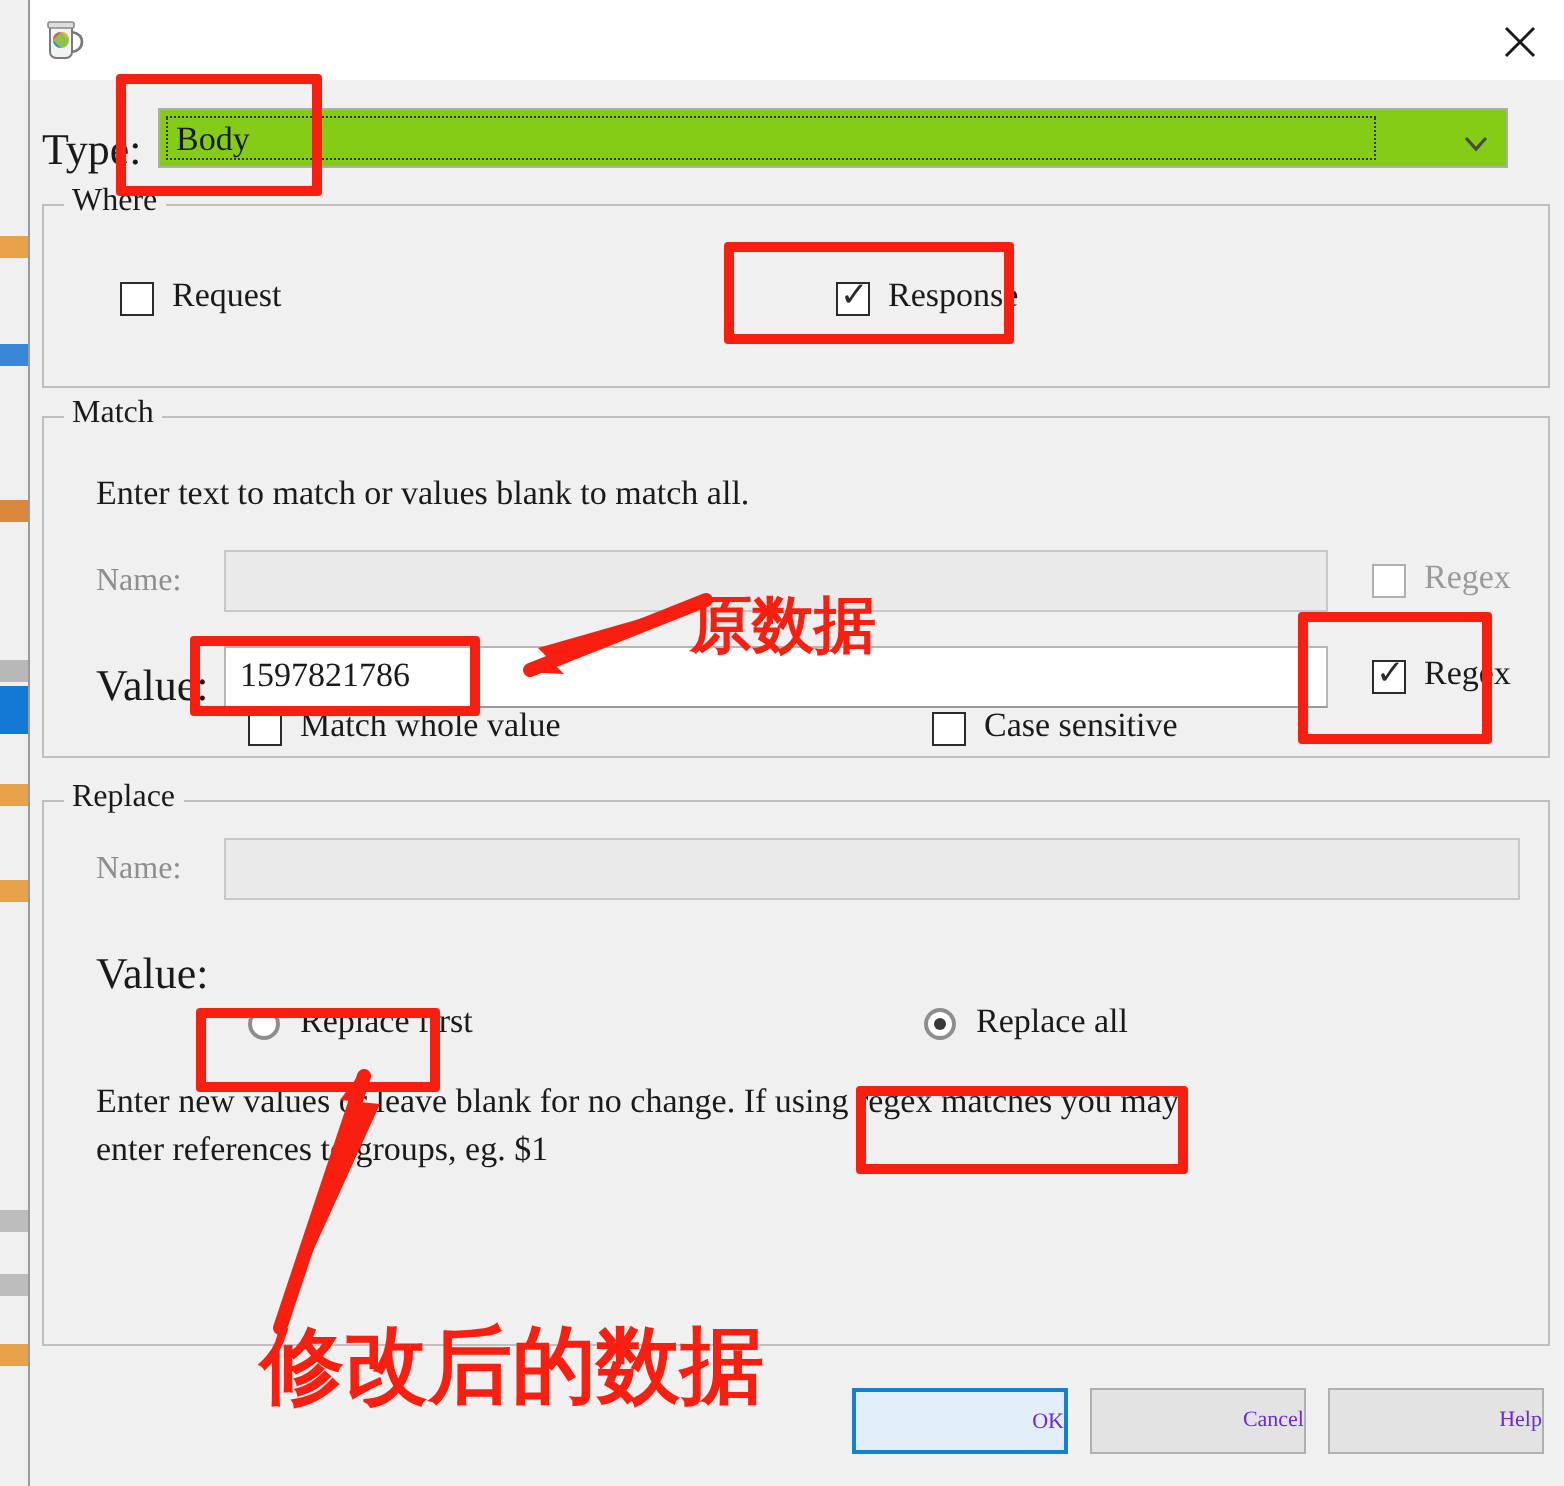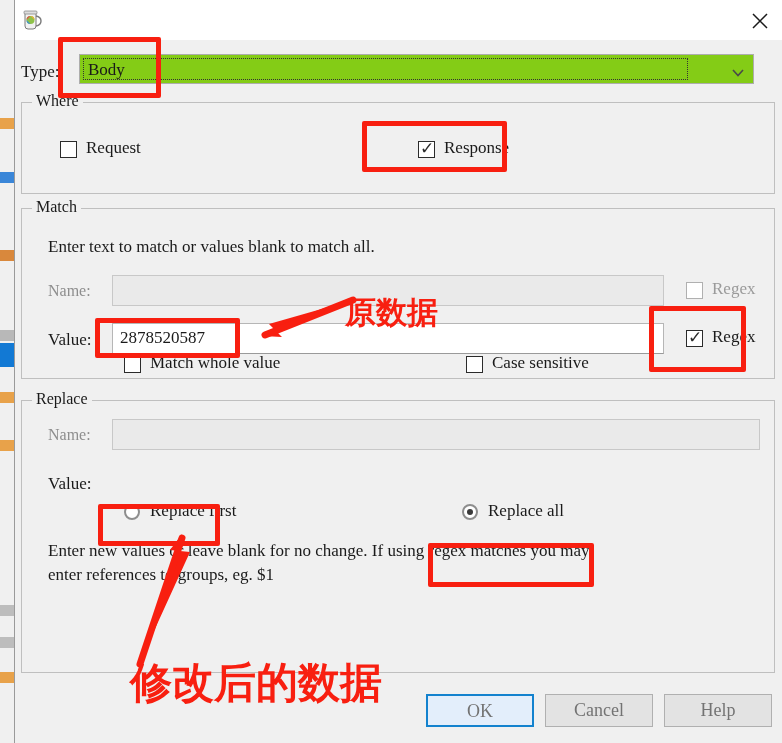--- a/index.html
+++ b/index.html
@@ -73,21 +73,21 @@
   #content {
     position: absolute;
     left: 0; top: 40px;
     width: 768px; height: 703px;
     background: #f0f0f0;
   }
 
   
   .lbl {
     position: absolute;
-    font-size: 17px;
+    font-size: 22px;
     color: #1a1a1a;
   }
   #type-label { left: 6px; top: 22px; }
   #type-combo {
     position: absolute;
     left: 64px; top: 14px;
     width: 675px; height: 30px;
     background: #84cc16;
     border: 1px solid #adadad;
     box-sizing: border-box;
@@ -195,23 +195,23 @@
     white-space: pre;
   }
 
   
   .btn {
     position: absolute;
     height: 33px;
     background: #e3e3e3;
     border: 1px solid #b0b0b0;
     box-sizing: border-box;
-    font-size: 18px;
-    color: #737373;
-    text-align: center;
+    font-size: 11px;
+    color: #6d28d9;
+    text-align: right;
     line-height: 31px;
     cursor: pointer;
   }
   .btn.primary {
     background: #e3eefb;
     border: 2px solid #1382ce;
   }
   #ok-btn { left: 411px; top: 654px; width: 108px; }
   #cancel-btn { left: 530px; top: 654px; width: 108px; }
   #help-btn { left: 649px; top: 654px; width: 108px; }
@@ -304,21 +304,21 @@
 
       <span class="lbl" style="left:26px; top:73px; color:#8e8e8e; font-size:16px;">Name:</span>
       <div class="field disabled" style="left:90px; top:66px; width:552px;">
         <span class="val"></span>
       </div>
       <div class="cb disabled" style="left:664px; top:73px;"></div>
       <span class="cbtext disabled" style="left:690px; top:70px;">Regex</span>
 
       <span class="lbl" style="left:26px; top:121px;">Value:</span>
       <div class="field" style="left:90px; top:114px; width:552px;">
-        <span class="val">2878520587</span>
+        <span class="val">1597821786</span>
       </div>
       <div class="cb" style="left:664px; top:121px;">
           <span class="tick">✓</span>
         </div>
       <span class="cbtext" style="left:690px; top:118px;">Regex</span>
 
       <div class="cb" style="left:102px; top:147px;"></div>
       <span class="cbtext" style="left:128px; top:144px;">Match whole value</span>
 
       <div class="cb" style="left:444px; top:147px;"></div>

